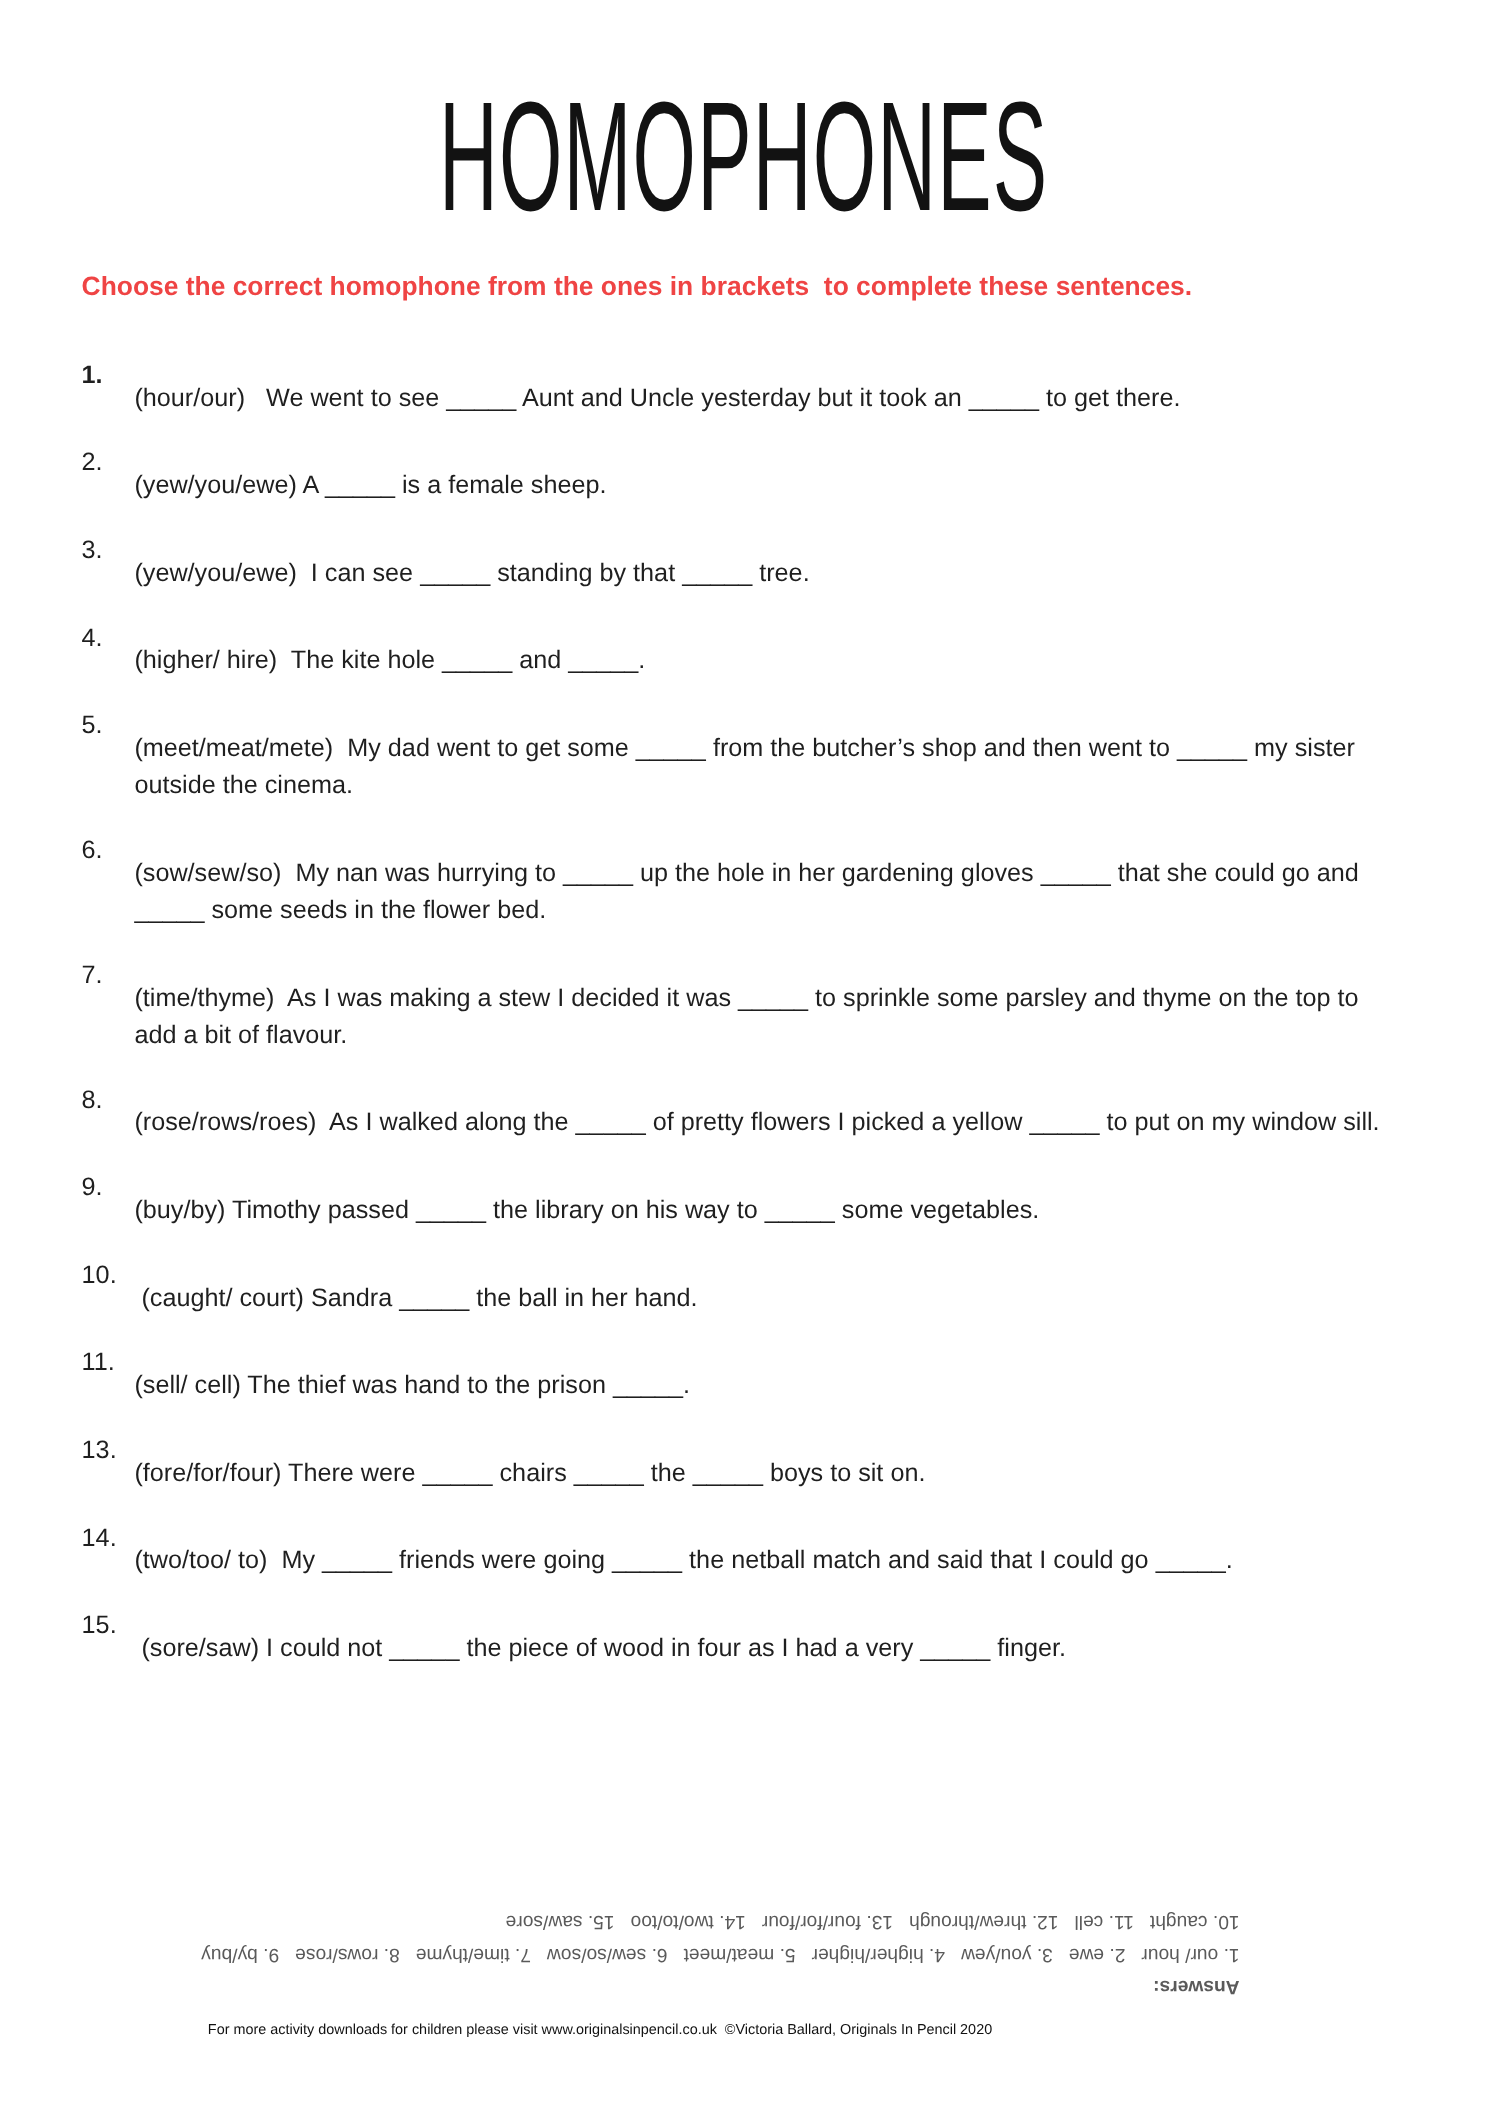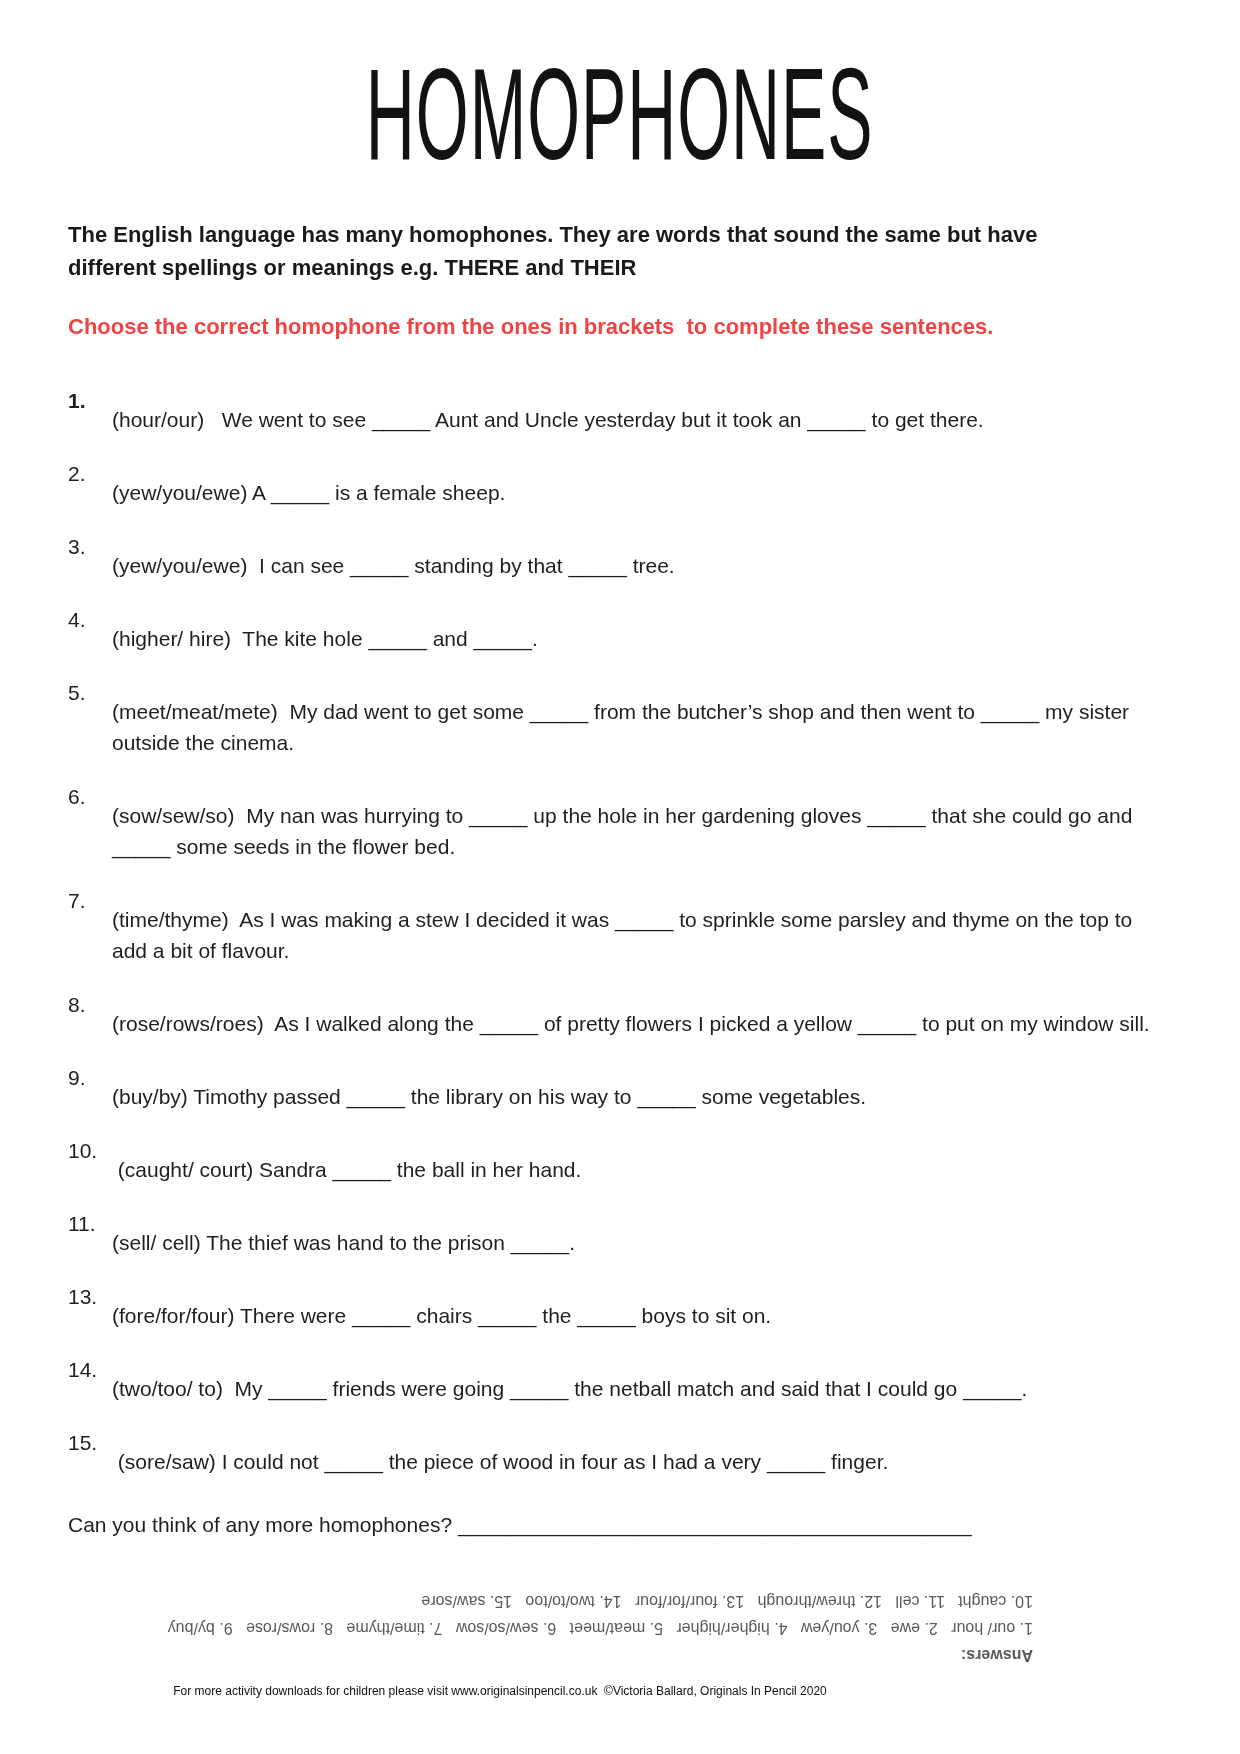--- a/index.html
+++ b/index.html
@@ -7,21 +7,21 @@
     width: 1240px; height: 1754px;
     font-family: "Liberation Sans", sans-serif;
     color: #1f1f1f;
   }
   .sheet {
     position: relative;
     width: 1240px; height: 1754px;
     background: #ffffff;
     overflow: hidden;
     box-sizing: border-box;
-    padding: 0 68px;
+    padding: 16px 68px;
   }
   .title-wrap {
     margin-top: 50px;
     height: 130px;
     display: flex;
     align-items: center;
     justify-content: center;
   }
   .title {
     margin: 0;
@@ -107,21 +107,20 @@
 </style>
 </head>
 <body>
 
 <div class="sheet">
 
   <div class="title-wrap">
     <h1 class="title">HOMOPHONES</h1>
   </div>
 
-  <p class="intro">The English language has many homophones. They are words that sound the same but have different spellings or meanings e.g. THERE and THEIR</p>
 
   <p class="instruction">Choose the correct homophone from the ones in brackets  to complete these sentences.</p>
 
   <ol class="questions">
     <li class="q">
       <span class="qnum bold">1.</span>
       <span class="qtext">(hour/our)   We went to see _____ Aunt and Uncle yesterday but it took an _____ to get there.</span>
     </li>
     <li class="q">
       <span class="qnum">2.</span>
@@ -170,21 +169,20 @@
     <li class="q">
       <span class="qnum">14.</span>
       <span class="qtext">(two/too/ to)  My _____ friends were going _____ the netball match and said that I could go _____.</span>
     </li>
     <li class="q">
       <span class="qnum">15.</span>
       <span class="qtext"> (sore/saw) I could not _____ the piece of wood in four as I had a very _____ finger.</span>
     </li>
   </ol>
 
-  <p class="more">Can you think of any more homophones? ____________________________________________</p>
 
   <div class="answers">
     <p class="ans-label">Answers:</p>
     <p>1. our/ hour   2. ewe   3. you/yew   4. higher/higher   5. meat/meet   6. sew/so/sow   7. time/thyme   8. rows/rose   9. by/buy</p>
     <p>10. caught   11. cell   12. threw/through   13. four/for/four   14. two/to/too   15. saw/sore</p>
   </div>
 
   <p class="footer">For more activity downloads for children please visit www.originalsinpencil.co.uk  ©Victoria Ballard, Originals In Pencil 2020</p>
 
 </div>

